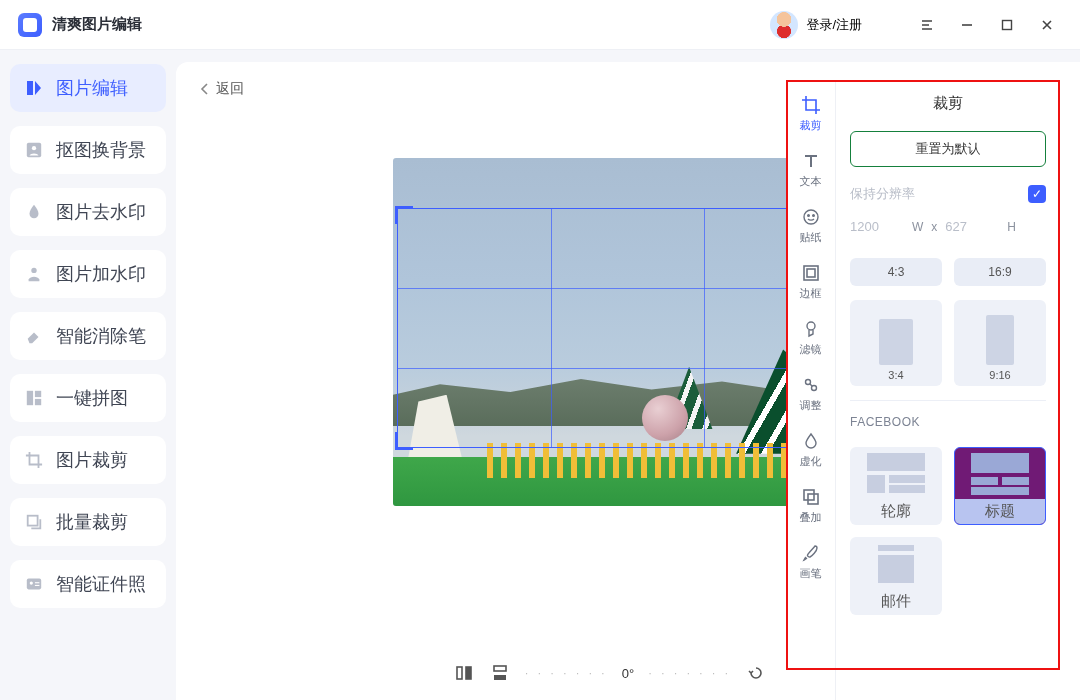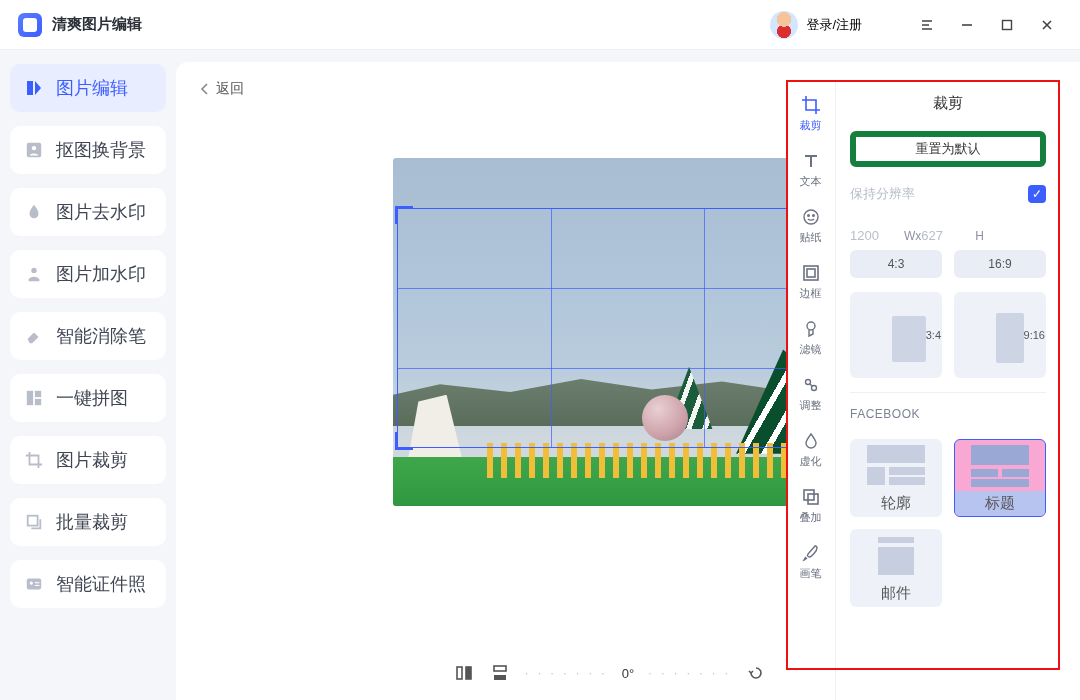--- a/index.html
+++ b/index.html
@@ -47,38 +47,38 @@
 .btn-row{height:72px;display:flex;align-items:center;justify-content:center;gap:30px}
 .btn{height:42px;padding:0 28px;border-radius:6px;display:flex;align-items:center;gap:8px;font-size:14px;cursor:pointer}
 .btn-outline{border:1px solid #cfd3df;background:#fff;color:#444}
 .btn-primary{background:#3d5eff;color:#fff}
 .tool-col{position:absolute;left:786px;top:80px;width:50px;bottom:0;background:#fff;border-right:1px solid #eef0f5;display:flex;flex-direction:column;align-items:center;padding-top:6px}
 .tool-item{width:50px;height:56px;display:flex;flex-direction:column;align-items:center;justify-content:center;font-size:11px;color:#6b7280;cursor:pointer;gap:3px}
 .tool-item.active{color:#3d5eff}
 .tool-item svg{width:20px;height:20px}
 .panel{position:absolute;left:836px;top:80px;right:20px;bottom:0;background:#fff;padding:0 14px;overflow:hidden}
 .panel-title{text-align:center;font-size:15px;color:#333;padding:14px 0 18px}
-.reset-btn{width:100%;height:36px;border:6px solid #15803d;border-radius:6px;background:#fff;font-size:13px;color:#333;display:flex;align-items:center;justify-content:center;cursor:pointer;margin-bottom:18px}
-.opt-row{display:flex;align-items:center;justify-content:space-between;font-size:13px;color:#b7bcc7;margin-bottom:25px}
+.reset-btn{width:100%;height:36px;border:1px solid #15803d;border-radius:6px;background:#fff;font-size:13px;color:#333;display:flex;align-items:center;justify-content:center;cursor:pointer;margin-bottom:18px}
+.opt-row{display:flex;align-items:center;justify-content:space-between;font-size:13px;color:#b7bcc7;margin-bottom:16px}
 .check{width:18px;height:18px;border-radius:4px;background:#3d5eff;color:#fff;display:flex;align-items:center;justify-content:center;font-size:12px}
 .sec-label{font-size:13px;color:#6a6f7b;margin-bottom:10px}
-.dim-row{display:flex;align-items:center;font-size:13px;color:#a9aebc;margin-bottom:7px}
+.dim-row{display:flex;align-items:center;gap:8px;font-size:13px;color:#a9aebc;margin-bottom:24px}
 .dim-row input{border:none;width:54px;color:#b9bec9;background:transparent;font-size:13px}
 .dim-row span{color:#8c929f;font-size:12px}
 .preset-grid{display:flex;gap:12px;margin-bottom:14px}
 .preset{flex:1;height:28px;border-radius:6px;background:#e9edf6;display:flex;align-items:center;justify-content:center;font-size:12px;color:#555;cursor:pointer}
 .thumb-grid{display:flex;gap:12px;margin-bottom:14px}
-.thumb{flex:1;border-radius:6px;background:#eef1f8;display:flex;flex-direction:row;align-items:center;justify-content:flex-end;cursor:pointer;border:1px solid transparent}
+.thumb{flex:1;border-radius:6px;background:#eef1f8;display:flex;flex-direction:column;align-items:center;justify-content:flex-end;cursor:pointer;border:1px solid transparent}
 .thumb .shape{background:#cdd4e4;border-radius:2px}
 .thumb .cap{font-size:11px;color:#555;padding:4px 0}
 .hr{height:1px;background:#eceff6;margin:10px 0 14px}
 .brand-label{font-size:12px;color:#7d8494;letter-spacing:.5px;margin-bottom:18px}
 .fb-grid{display:flex;gap:12px;margin-bottom:12px}
 .fb-card{flex:1;height:78px;border-radius:6px;background:#eef1f8;display:flex;flex-direction:column;cursor:pointer;border:1px solid transparent;overflow:hidden}
-.fb-card.sel{border-color:#3d5eff;background:#f9a8d4}
+.fb-card.sel{border-color:#3d5eff;background:#701a75}
 .fb-body{flex:1;display:flex;align-items:center;justify-content:center}
 .fb-cap{font-size:15px;color:#555;text-align:center;padding:3px 0}
 .fb-card.sel .fb-cap{background:#b8c4f0}
 .highlight{position:absolute;left:786px;top:80px;width:274px;height:590px;border:2px solid #e11;pointer-events:none}
 .mini{background:#c7cee0}
 </style>
 </head>
 <body>
 
 <div class="titlebar">

